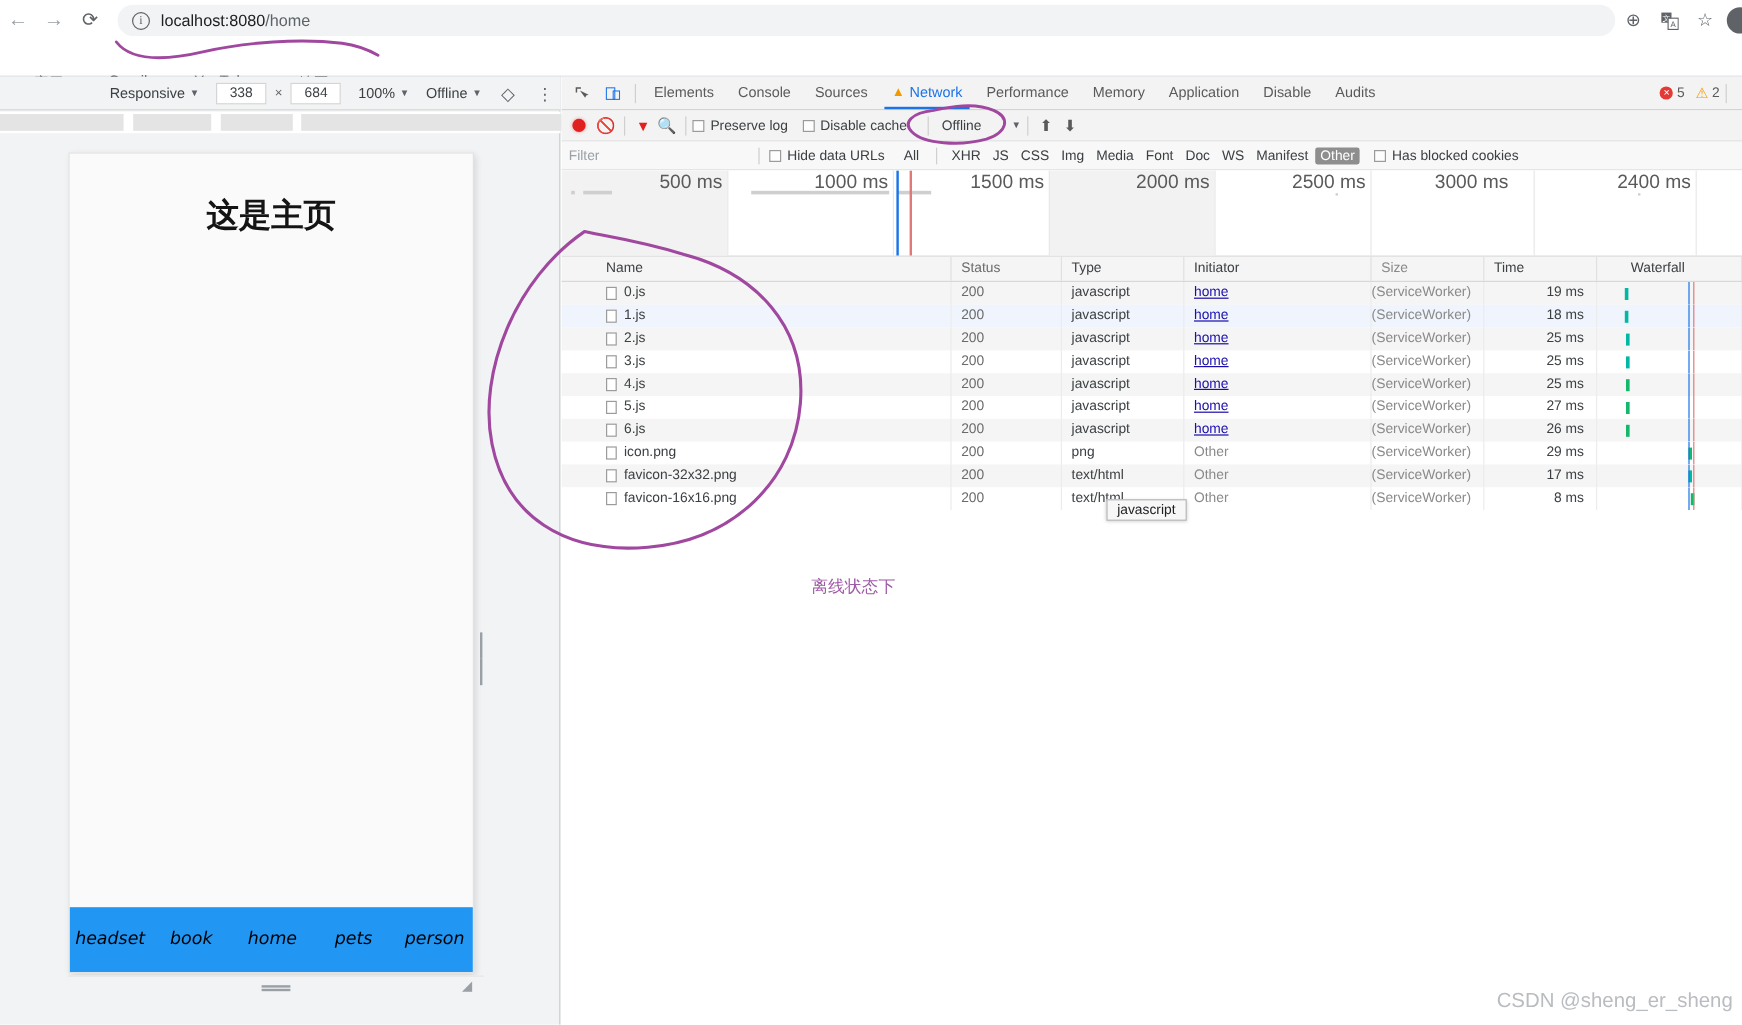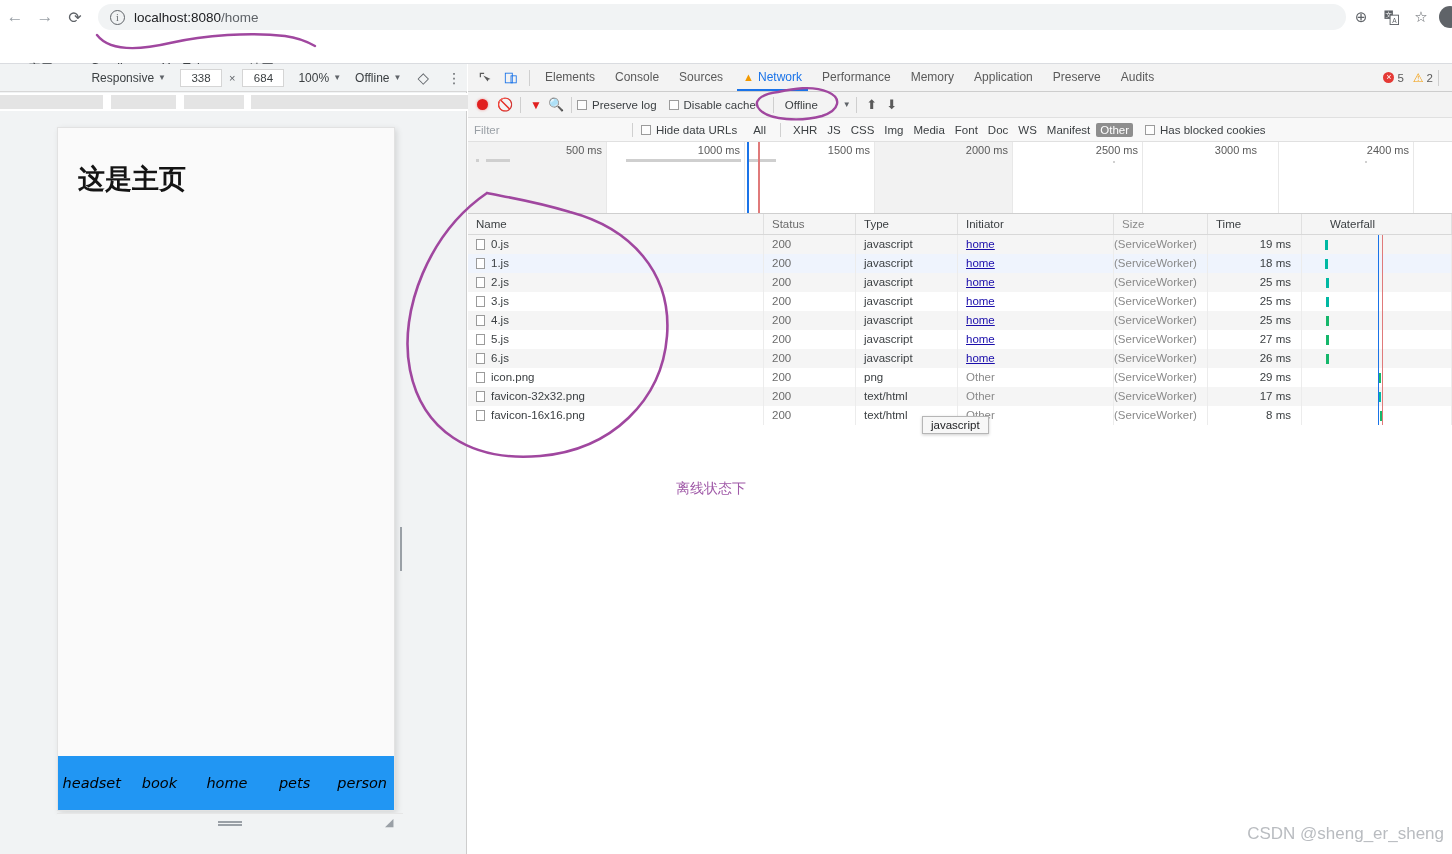--- a/index.html
+++ b/index.html
@@ -126,21 +126,21 @@
     position: absolute; left: 0; top: 0; width: 338px; height: 684px;
     background: #fafafa; border: 1px solid #e2e2e2;
     box-shadow: 2px 2px 6px rgba(0,0,0,0.12);
     overflow: hidden;
   }
   .page-title {
     margin: 33px 0 0 0; padding-left: 0;
     font-size: 27px; font-weight: bold; color: #141414;
     font-family: "DejaVu Sans", sans-serif;
   }
-  .page-body { padding: 0 20px; }
+  .page-body { padding: 0 20px; text-align: center; }
   .bottom-nav {
     position: absolute; left: 0; bottom: 0; width: 338px; height: 54px;
     background: #2196f3; display: flex; align-items: center;
   }
   .nav-tab {
     flex: 1 1 0; text-align: center; color: #000000;
     font-size: 14.5px; font-style: italic; white-space: nowrap;
     font-family: "DejaVu Sans", sans-serif;
   }
   .vp-bottom-bar {
@@ -247,21 +247,21 @@
     background: #f2f2f2;
   }
   .ov-selection2 {
     position: absolute; left: 406px; top: 0; width: 138px; height: 72px;
     background: #f2f2f2;
   }
   .ov-tick {
     position: absolute; top: 0; width: 1px; height: 72px; background: #e8e8e8;
   }
   .ov-label {
-    position: absolute; top: 2px; font-size: 11px; color: #5a5a5a;
+    position: absolute; top: 2px; font-size: 16px; color: #5a5a5a;
     transform: translateX(-100%); padding-right: 4px; white-space: nowrap; text-align: right;
   }
   .ov-bar { position: absolute; height: 3px; background: #cfcfcf; }
   .ov-line { position: absolute; top: 0; width: 1.5px; height: 72px; }
   .ov-dot { position: absolute; width: 2px; height: 2px; background: #d0d0d0; }
 
   
   .req-table { position: relative; background: #fff; }
   .req-head {
     display: flex; height: 21px; background: #f5f5f5;
@@ -273,21 +273,21 @@
   }
   .req-row {
     display: flex; height: 19px; font-size: 11.5px; color: #3c4043;
   }
   .req-row > div {
     border-right: 1px solid #ececec; padding-left: 8px;
     line-height: 19px; overflow: hidden; white-space: nowrap;
   }
   .req-row.odd { background: #f5f5f5; }
   .req-row.hl { background: #eff4fd; }
-  .c-name { width: 296px; display: flex !important; align-items: center; }
+  .c-name { width: 296px; display: flex !important; align-items: center; margin-left: 29px; }
   .c-status { width: 92px; color: #6b6b6b; }
   .c-type { width: 102px; }
   .c-init { width: 156px; }
   .c-size { width: 94px; color: #8a8a8a; text-align: right; padding-right: 24px; padding-left: 0 !important; }
   .c-time { width: 94px; text-align: right; padding-right: 10px; padding-left: 0 !important; }
   .c-wf { flex: 1 1 auto; position: relative; margin-left: 20px; }
   .file-ico {
     width: 9px; height: 11px; border: 1px solid #9b9b9b; background: #fff;
     margin-right: 6px; flex: 0 0 auto;
   }
@@ -467,21 +467,21 @@
       <div class="dt-tab">
           <span>Performance</span>
         </div>
       <div class="dt-tab">
           <span>Memory</span>
         </div>
       <div class="dt-tab">
           <span>Application</span>
         </div>
       <div class="dt-tab">
-          <span>Preserve</span>
+          <span>Disable</span>
         </div>
       <div class="dt-tab">
           <span>Audits</span>
         </div>
       <div class="dt-errs">
         <span class="err-dot">×</span>
         <span>5</span>
         <span class="warn-dot">⚠</span>
         <span>2</span>
         <span class="vsep"></span>

